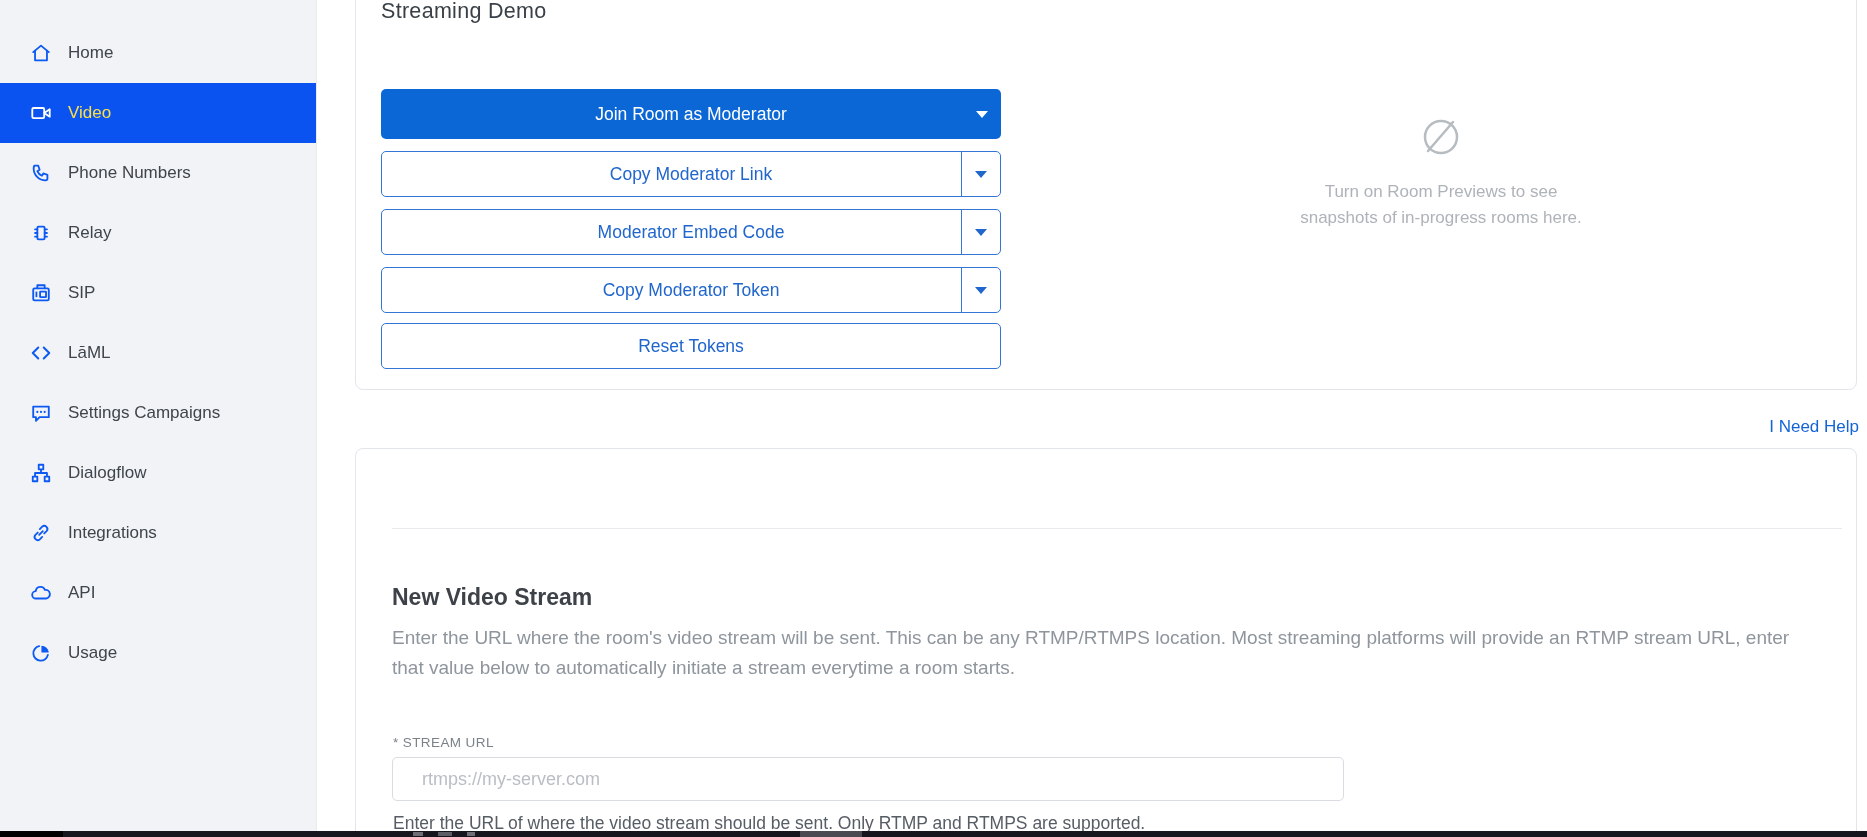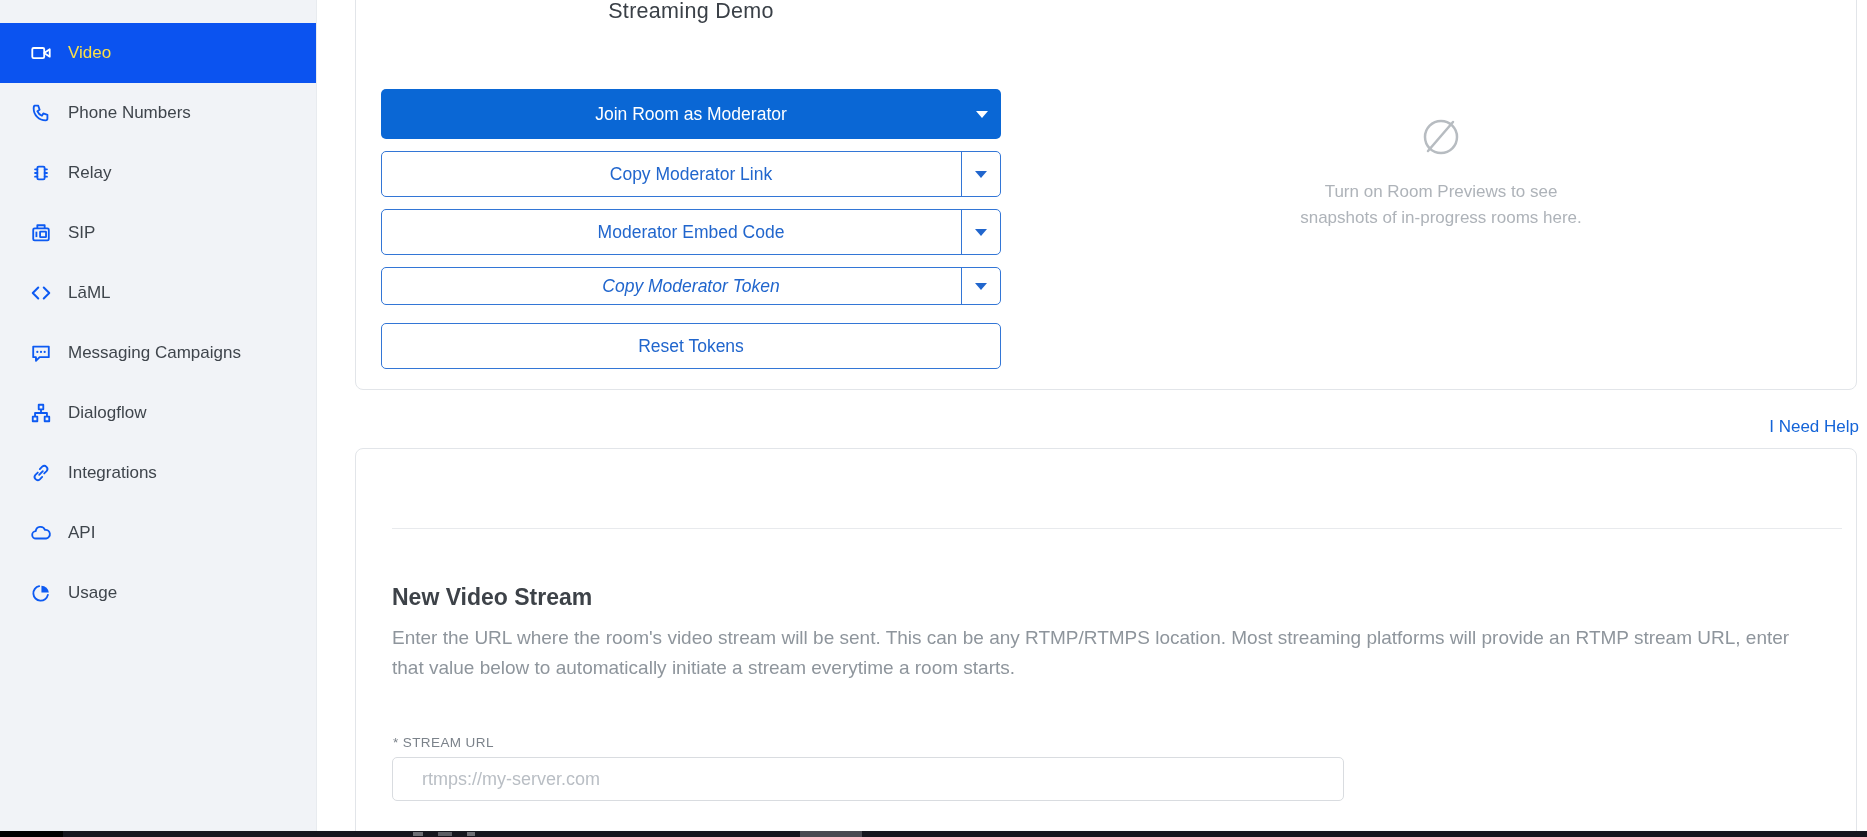--- a/index.html
+++ b/index.html
@@ -16,21 +16,21 @@
     align-items:center; justify-content:center; }
   .nav-item.active { background:#0b53f0; color:#fde047; }
   .nav-item.active .ico { color:#ffffff; }
   .ico svg { width:22px; height:22px; display:block; }
 
   
   .main { position:absolute; left:318px; top:0; width:1549px; height:831px; background:#fff; }
 
   .card1 { position:absolute; left:37px; top:-30px; width:1502px; height:420px;
     background:#fff; border:1px solid #e2e5e9; border-radius:8px; }
-  .demo-title { position:absolute; left:25px; top:28px; width:620px; text-align:center;
+  .demo-title { position:absolute; left:25px; top:28px; width:620px; 
     font-size:21.5px; letter-spacing:.3px; color:#3a4047; }
 
   .btn { position:absolute; left:25px; width:620px; border-radius:5px; display:flex;
     align-items:center; justify-content:center; font-size:17.5px; cursor:pointer; }
   .btn.solid { background:#0a67d5; color:#fff; }
   .btn.outline { background:#fff; border:1px solid #3376d6; color:#2166cd; }
   .arrow-seg { position:absolute; right:0; top:0; bottom:0; width:39px; display:flex;
     align-items:center; justify-content:center; cursor:pointer; }
   .btn.outline .arrow-seg { border-left:1px solid #3376d6; }
   .chev { width:0; height:0; border-left:6px solid transparent;
@@ -73,20 +73,29 @@
   .bottom-bar .g3 { position:absolute; left:467px; top:1px; width:8px; height:4px; background:#6e6e74; }
   .bottom-bar .seg-gray { position:absolute; left:800px; top:0; width:62px; height:6px; background:#4a4a52; }
 </style>
 </head>
 <body>
 
 <div class="stage">
 
   <nav class="sidebar">
 
+    <div class="nav-item">
+      <span class="ico">
+        <svg viewBox="0 0 24 24" fill="none" stroke="currentColor" stroke-width="2" stroke-linecap="round" stroke-linejoin="round">
+            <path d="M3.5 11L12 4l8.5 7"></path>
+            <path d="M5.5 9.5V20h13V9.5"></path>
+          </svg>
+      </span>
+      <span>Home</span>
+    </div>
 
     <div class="nav-item active">
       <span class="ico">
         <svg viewBox="0 0 24 24" fill="none" stroke="currentColor" stroke-width="2" stroke-linecap="round" stroke-linejoin="round">
             <rect x="2.5" y="6.5" width="13" height="11" rx="1.5"></rect>
             <path d="M15.5 12l6-4v8z"></path>
           </svg>
       </span>
       <span>Video</span>
     </div>
@@ -132,21 +141,21 @@
       <span>LāML</span>
     </div>
 
     <div class="nav-item">
       <span class="ico">
         <svg viewBox="0 0 24 24" fill="none" stroke="currentColor" stroke-width="2" stroke-linejoin="round">
             <path d="M3.5 5h17v11.5h-10l-4 4v-4h-3z"></path>
             <path d="M8 10.8h.01M12 10.8h.01M16 10.8h.01" stroke-width="2.4" stroke-linecap="round"></path>
           </svg>
       </span>
-      <span>Messaging Campaigns</span>
+      <span>Settings Campaigns</span>
     </div>
 
     <div class="nav-item">
       <span class="ico">
         <svg viewBox="0 0 24 24" fill="none" stroke="currentColor" stroke-width="2" stroke-linejoin="round">
             <rect x="9.5" y="3" width="5" height="5"></rect>
             <rect x="3" y="16" width="5" height="5"></rect>
             <rect x="16" y="16" width="5" height="5"></rect>
             <path d="M12 8v4M5.5 16v-4h13v4"></path>
           </svg>
@@ -205,21 +214,21 @@
         </span>
       </div>
 
       <div class="btn outline" style="top:238px; height:46px;">
         <span>Moderator Embed Code</span>
         <span class="arrow-seg">
           <span class="chev"></span>
         </span>
       </div>
 
-      <div class="btn outline" style="top:296px; height:38px;font-style:italic;">
+      <div class="btn outline" style="top:296px; height:46px;">
         <span>Copy Moderator Token</span>
         <span class="arrow-seg">
           <span class="chev"></span>
         </span>
       </div>
 
       <div class="btn outline" style="top:352px; height:46px;">
         <span>Reset Tokens</span>
       </div>
 
@@ -238,20 +247,21 @@
     <a class="help-link">I Need Help</a>
 
     <section class="card2">
       <div class="tabs-divider"></div>
 
       <h2 class="section-heading">New Video Stream</h2>
       <p class="section-desc">Enter the URL where the room's video stream will be sent. This can be any RTMP/RTMPS location. Most streaming platforms will provide an RTMP stream URL, enter that value below to automatically initiate a stream everytime a room starts.</p>
 
       <div class="field-label">* STREAM URL</div>
       <input class="stream-input" type="text" placeholder="rtmps://my-server.com" style="">
+      <div class="field-helper">Enter the URL of where the video stream should be sent. Only RTMP and RTMPS are supported.</div>
     </section>
 
   </div>
 
   <div class="bottom-bar">
     <span class="seg-dark"></span>
     <span class="g1"></span>
     <span class="g2"></span>
     <span class="g3"></span>
     <span class="seg-gray"></span>

